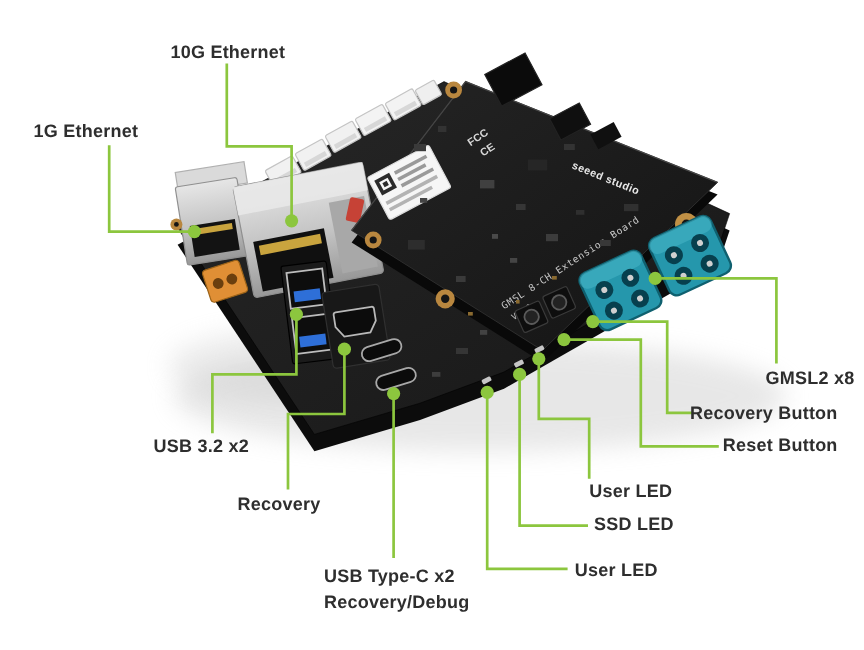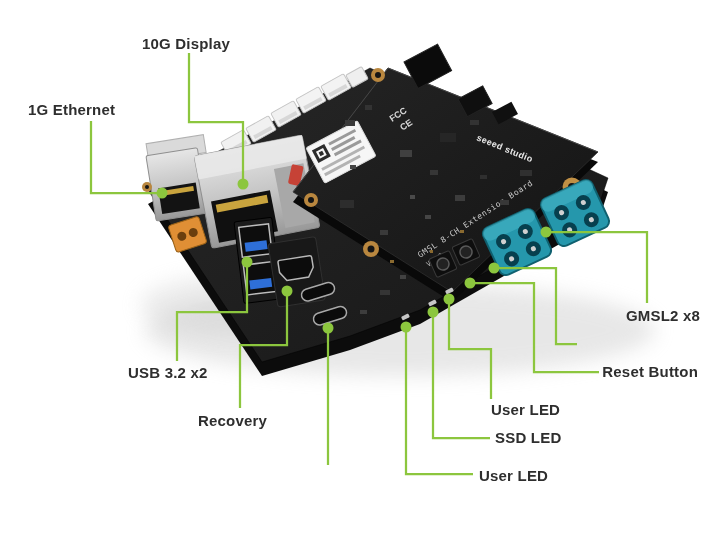--- a/index.html
+++ b/index.html
@@ -274,42 +274,47 @@
       <circle cx="406" cy="327" r="5.5"></circle>
       <circle cx="433" cy="312" r="5.5"></circle>
       <circle cx="449" cy="299" r="5.5"></circle>
       <circle cx="470" cy="283" r="5.5"></circle>
       <circle cx="494" cy="268" r="5.5"></circle>
       <circle cx="546" cy="232" r="5.5"></circle>
     </g>
   </svg>
 
   <div class="callout-label" style="left:142px;top:35px;">
-    <span>10G Display</span>
+    <span>10G Ethernet</span>
   </div>
   <div class="callout-label" style="left:28px;top:101px;">
     <span>1G Ethernet</span>
   </div>
   <div class="callout-label" style="left:128px;top:364px;text-align:right;">
     <span>USB 3.2 x2</span>
   </div>
   <div class="callout-label" style="left:198px;top:412px;">
     <span>Recovery</span>
   </div>
   <div class="callout-label two-line" style="left:270px;top:470px;">
+    <span>USB Type-C x2</span>
+    <span>Recovery/Debug</span>
   </div>
   <div class="callout-label" style="left:479px;top:467px;">
     <span>User LED</span>
   </div>
   <div class="callout-label" style="left:495px;top:429px;">
     <span>SSD LED</span>
   </div>
   <div class="callout-label" style="left:491px;top:401px;">
     <span>User LED</span>
   </div>
   <div class="callout-label ra" style="right:22px;top:363px;">
     <span>Reset Button</span>
   </div>
-  <div class="callout-label ra" style="right:20px;top:307px;">
+  <div class="callout-label ra" style="right:22px;top:336px;">
+    <span>Recovery Button</span>
+  </div>
+  <div class="callout-label ra" style="right:8px;top:307px;">
     <span>GMSL2 x8</span>
   </div>
 
 </div>
 
 </body></html>

